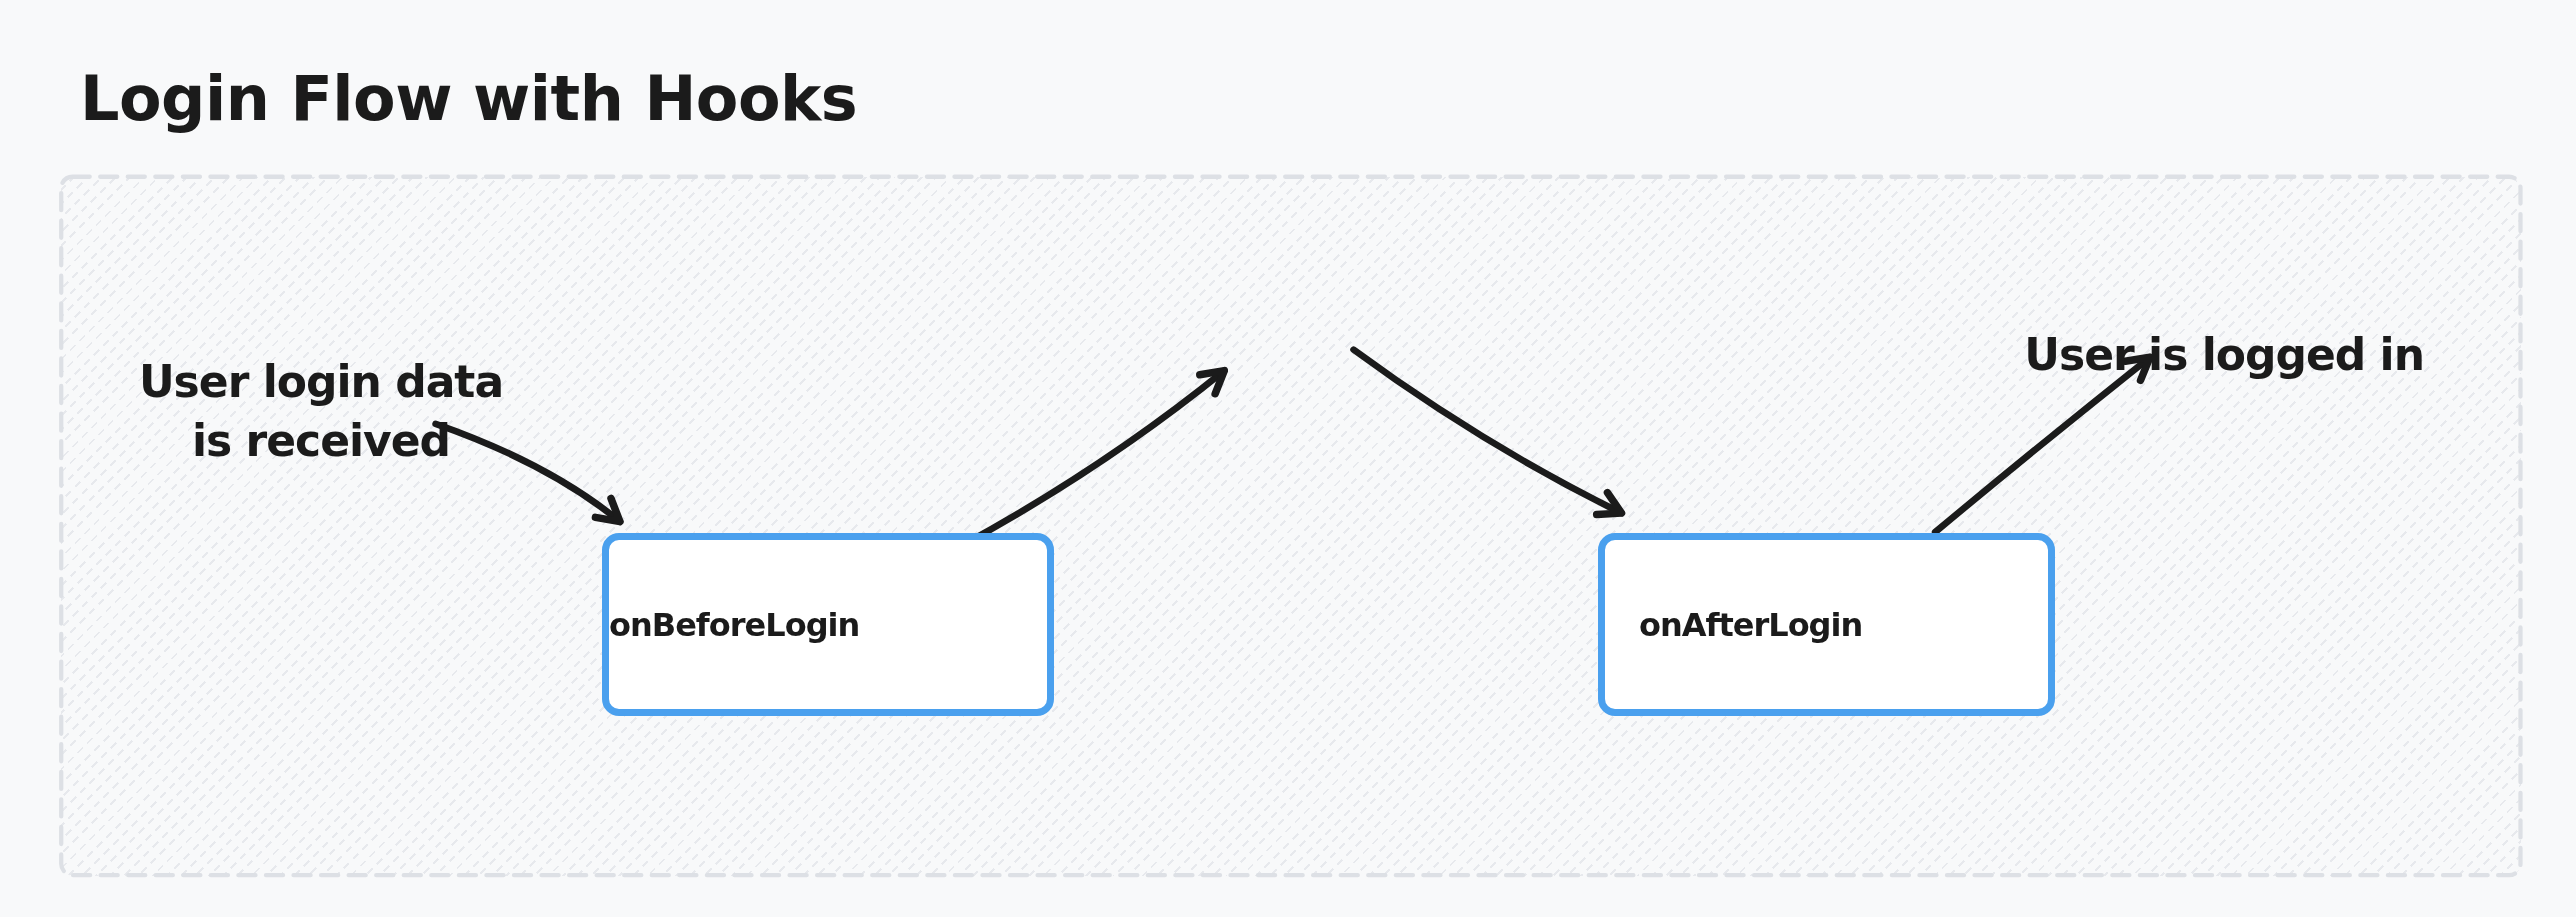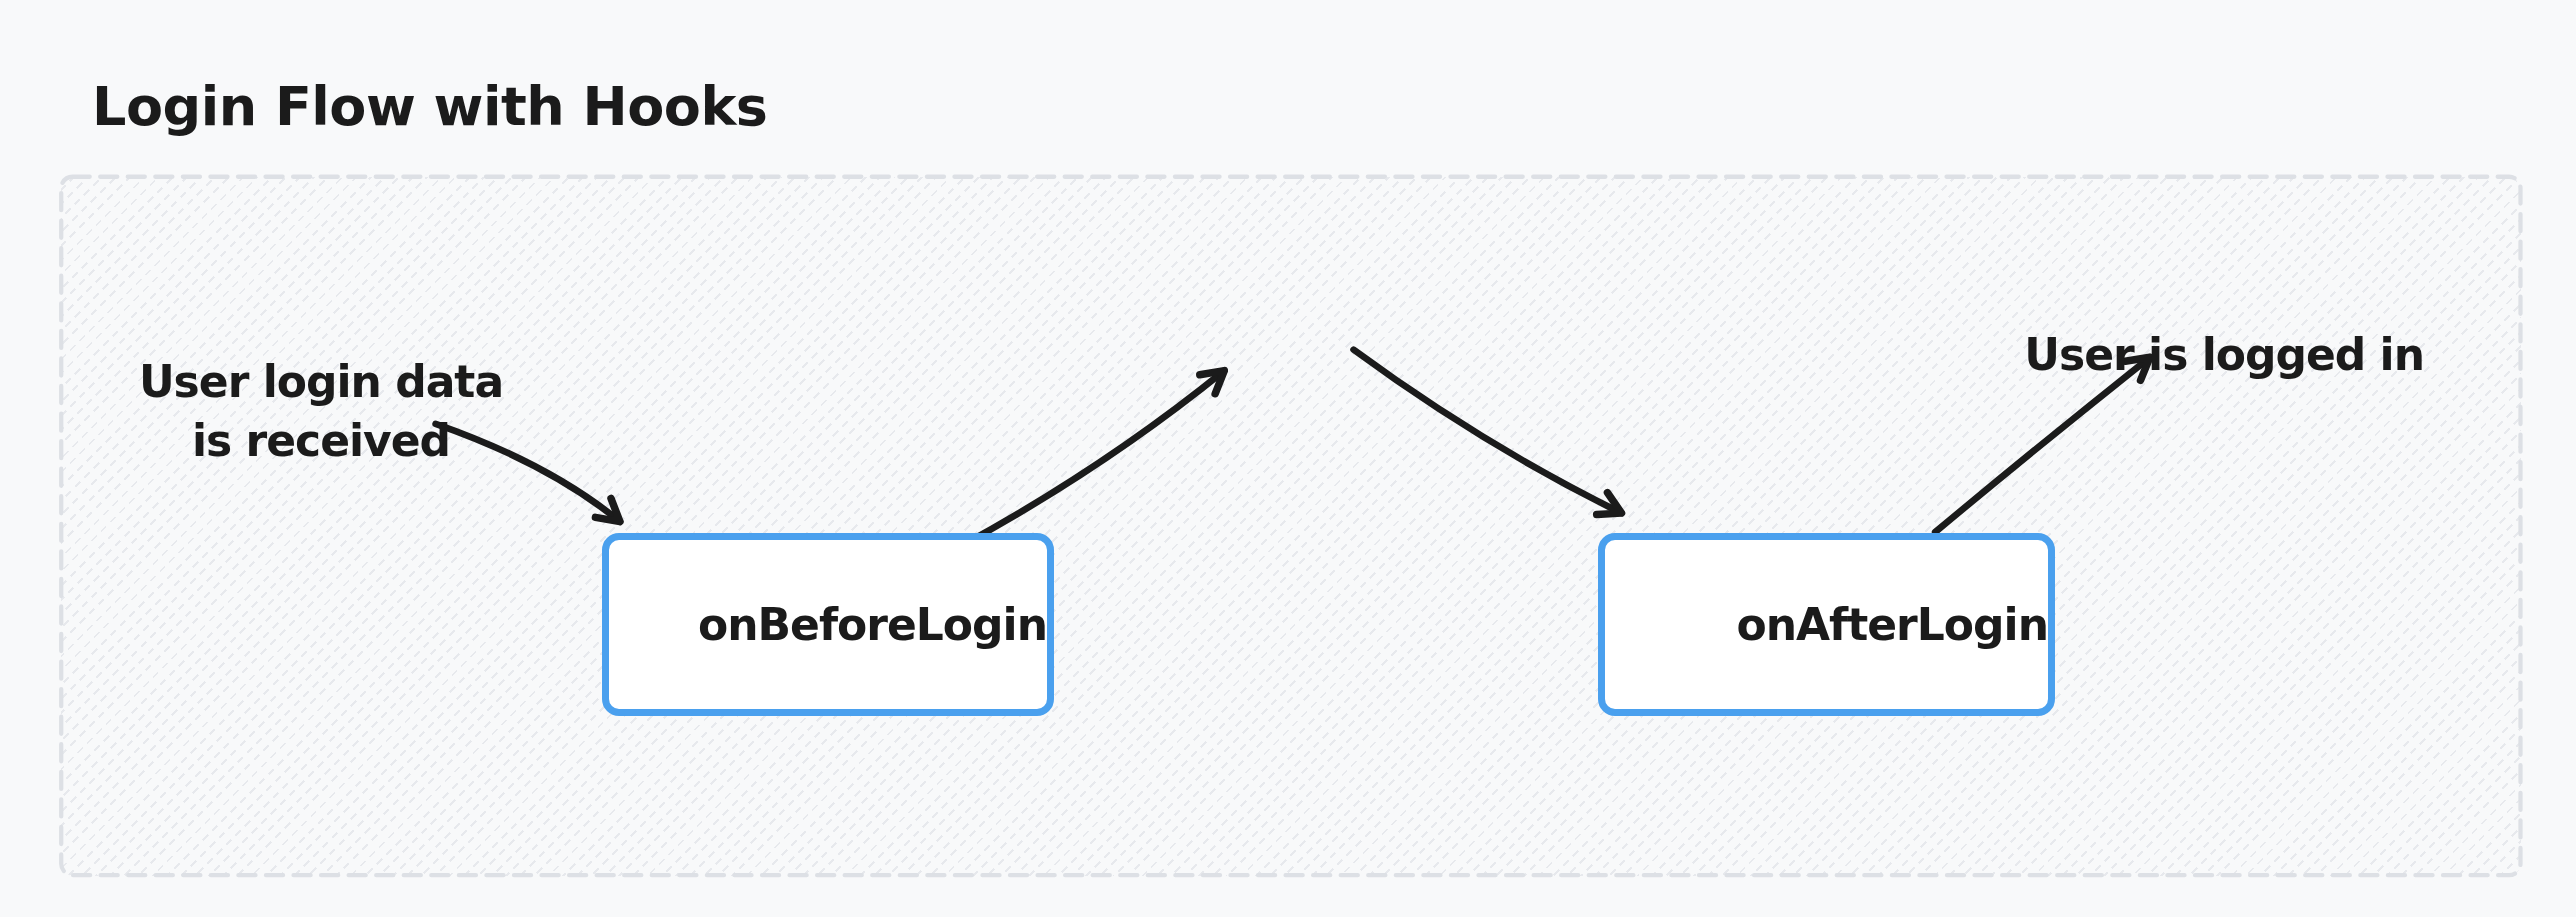--- a/index.html
+++ b/index.html
@@ -21,22 +21,22 @@
     position:relative;
     width:2576px;
     height:917px;
     overflow:hidden;
     background:var(--bg);
   }
   .title{
     position:absolute;
     left:80px;
     top:65px;
-    margin:12px;
-    font-size:54px;
+    margin:0;
+    font-size:62px;
     font-weight:700;
     letter-spacing:-0.5px;
     line-height:1.1;
     color:var(--ink);
     white-space:nowrap;
   }
   .frame-bg{
     position:absolute;
     border-radius:13.3px;
     background-color:var(--bg);
@@ -69,25 +69,25 @@
     fill:none;
     stroke:var(--ink);
     stroke-width:5.5;
     stroke-linecap:round;
     stroke-linejoin:round;
   }
   .node{
     position:absolute;
     display:flex;
     align-items:center;
-    justify-content:flex-end;
+    justify-content:flex-start;
     background:var(--node-fill);
     border:7.6px solid var(--blue);
     border-radius:17px;
-    font-size:44px;
+    font-size:32px;
     font-weight:700;
     letter-spacing:-1px;
     color:var(--ink);
   }
   .annotation{
     position:absolute;
     text-align:center;
     font-size:44px;
     font-weight:700;
     letter-spacing:-1px;
@@ -116,21 +116,21 @@
 
     <path class="arrow" marker-end="url(#arrowhead)" d="M 458 446 Q 578 488 652 549"></path>
     <path class="arrow" marker-end="url(#arrowhead)" d="M 1012 574 Q 1162 492 1288 390"></path>
     <path class="arrow" marker-end="url(#arrowhead)" d="M 1424 368 Q 1560 468 1706 540"></path>
     <path class="arrow" marker-end="url(#arrowhead)" d="M 2036 560 Q 2144 470 2262 376"></path>
   </svg>
 
   <div class="node" style="left: 602px; top: 533px; width: 452px; height: 183px;">
     <span>onBeforeLogin</span>
   </div>
-  <div class="node" style="left: 1598px; top: 533px; width: 457px; height: 183px;">
+  <div class="node" style="left: 1598px; top: 533px; width: 457px; height: 183px; padding-left: 34px;">
     <span>onAfterLogin</span>
   </div>
 
   <div class="annotation" style="left: 131px; top: 293px; width: 380px;">
     <span>User login data
 is received</span>
   </div>
   <div class="annotation" style="left: 2006px; top: 266px; width: 418px; text-align: right;">
     <span>User is logged in</span>
   </div>

